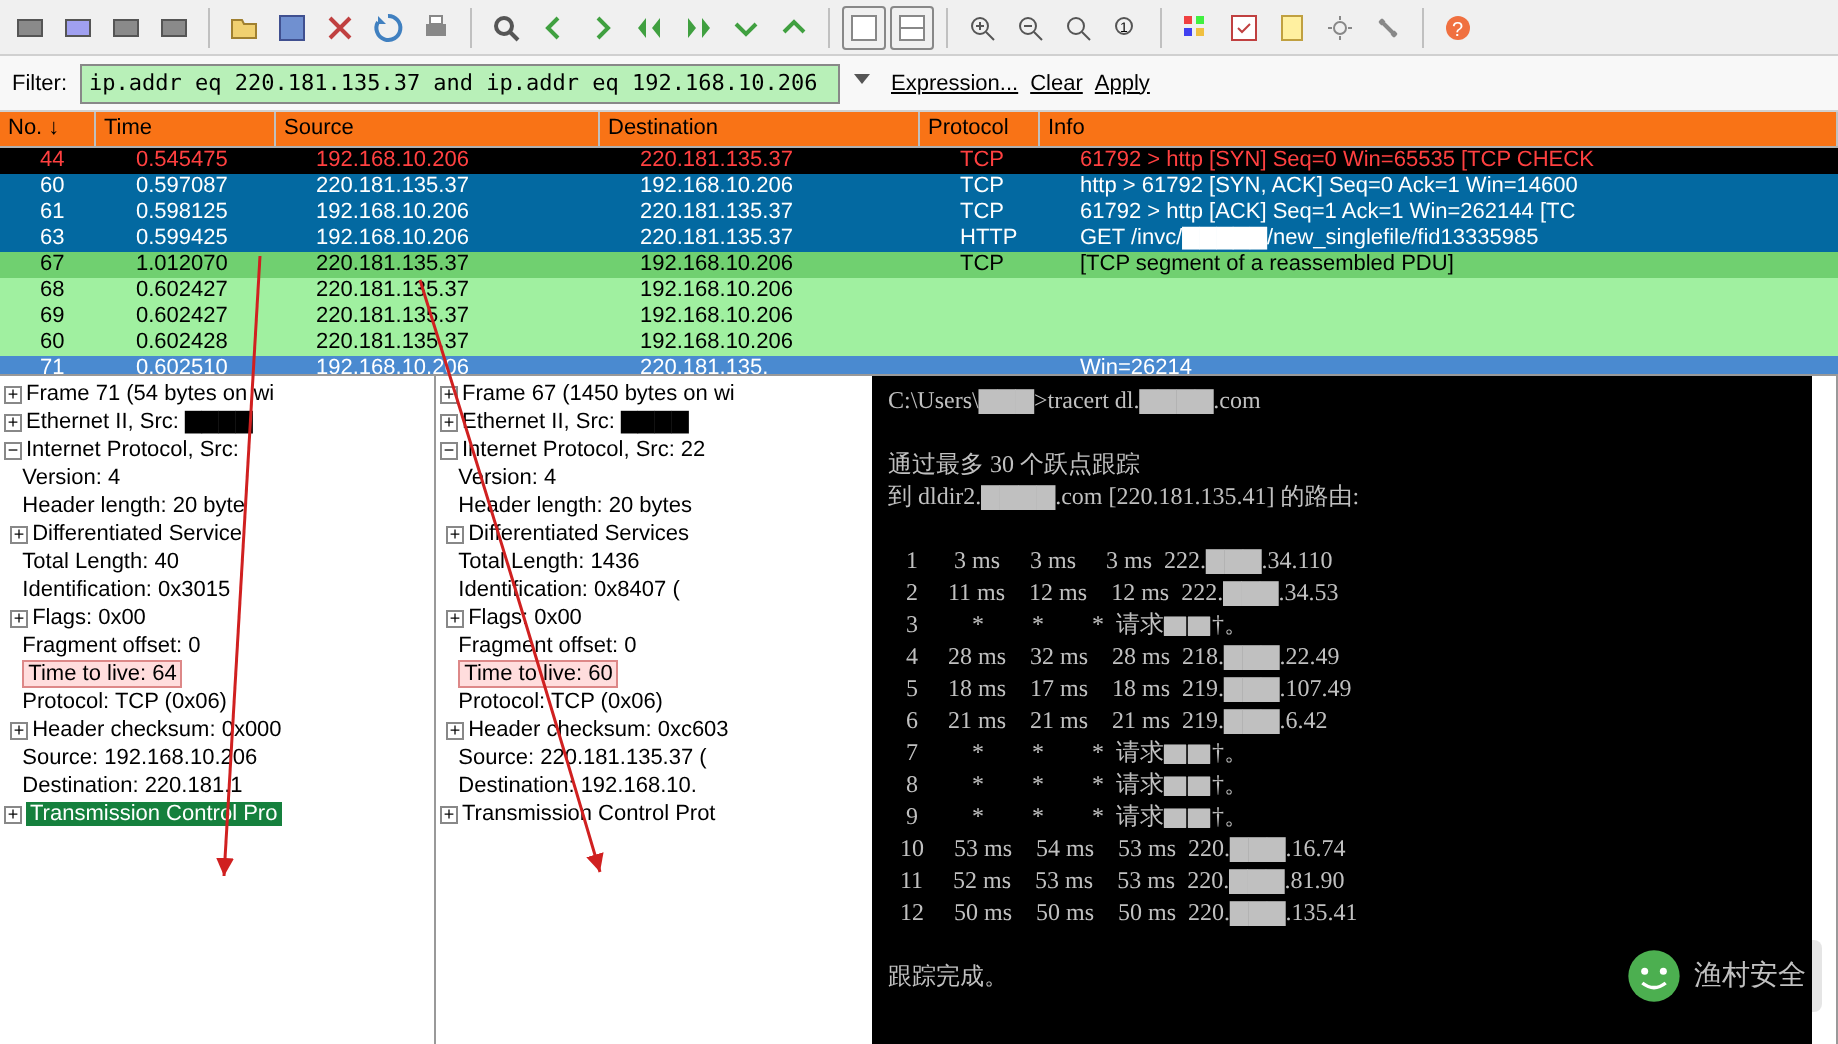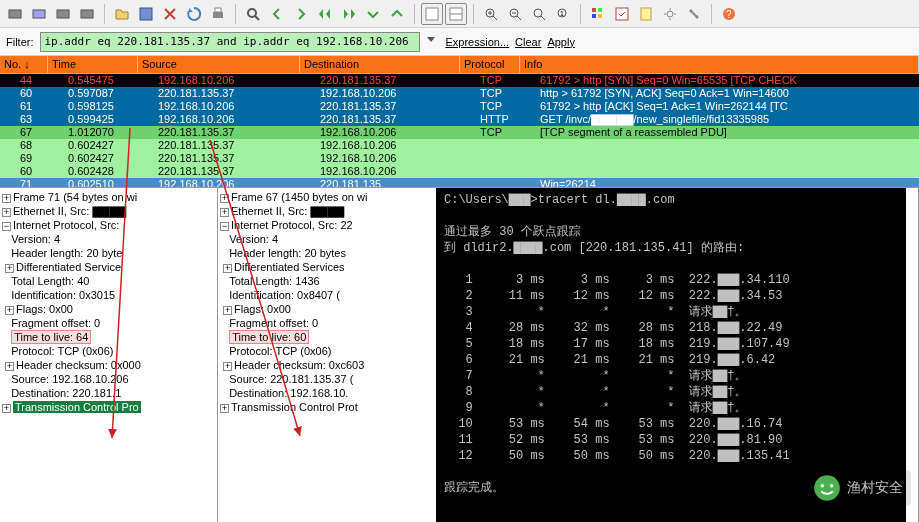--- a/index.html
+++ b/index.html
@@ -25,21 +25,21 @@
 .row.green-dark { background:#70d070; color:#000; }
 .row.blue-sel { background:#4a8ad0; color:#fff; }
 .details-area { display:flex; height:400px; position:relative; }
 .details-pane { background:#fff; font-family:"Courier New",monospace; font-size:11px; padding:2px; overflow:hidden; border-right:1px solid #999; }
 .details-pane.left { width:218px; flex:none; }
 .details-pane.right { flex:1; }
 .tree-line { white-space:nowrap; line-height:14px; height:14px; }
 .tree-line .box { display:inline-block; width:9px; height:9px; border:1px solid #888; text-align:center; line-height:7px; font-size:9px; margin-right:2px; vertical-align:middle; }
 .highlight-red { background:#fdd; border:1px solid #d88; padding:0 2px; display:inline; }
 .highlight-red-bg { background:#15803d; color:#fff; padding:0 2px; }
-.terminal { position:absolute; top:0px; left:436px; width:470px; height:334px; background:#000; color:#c0c0c0; font-family:Liberation Mono, monospace; font-size:12px; padding:4px 8px; line-height:16px; white-space:pre; overflow:hidden; }
+.terminal { position:absolute; top:0px; left:436px; width:470px; height:334px; background:#000; color:#c0c0c0; font-family:Liberation Serif, serif; font-size:12px; padding:4px 8px; line-height:16px; white-space:pre; overflow:hidden; }
 .arrow-canvas { position:absolute; top:0; left:0; width:919px; height:522px; pointer-events:none; z-index:5; }
 .watermark { position:absolute; bottom:16px; right:8px; display:flex; align-items:center; gap:6px; color:#c0c0c0; font-size:14px; z-index:20; background:rgba(0,0,0,0.1); padding:4px 8px; border-radius:4px; }
 .watermark svg { width:28px; height:28px; }
 </style>
 </head>
 <body>
 
 <div class="toolbar">
   <span class="btn">
       <svg width="16" height="16">

